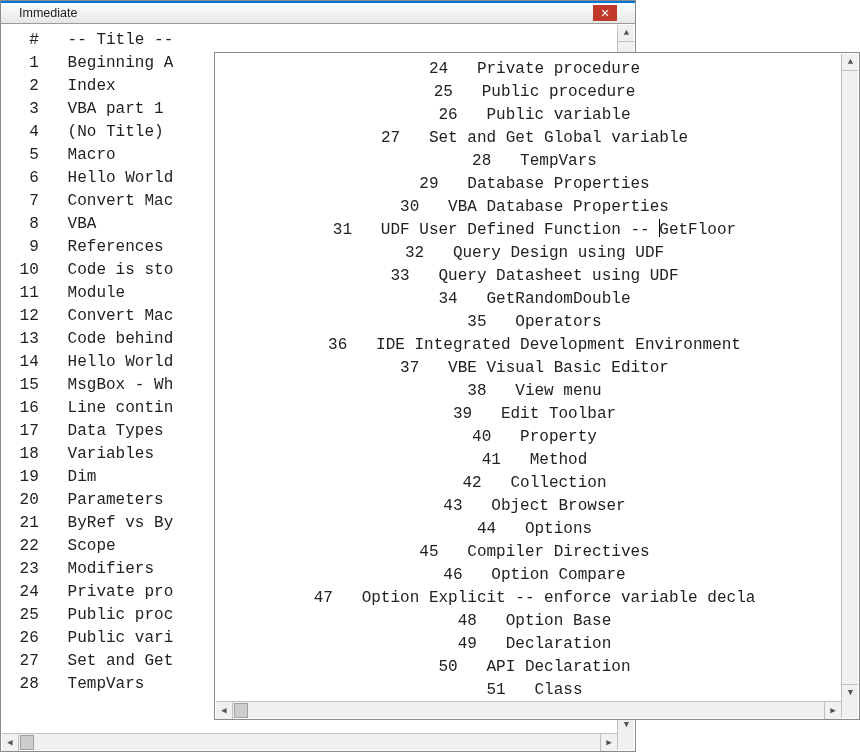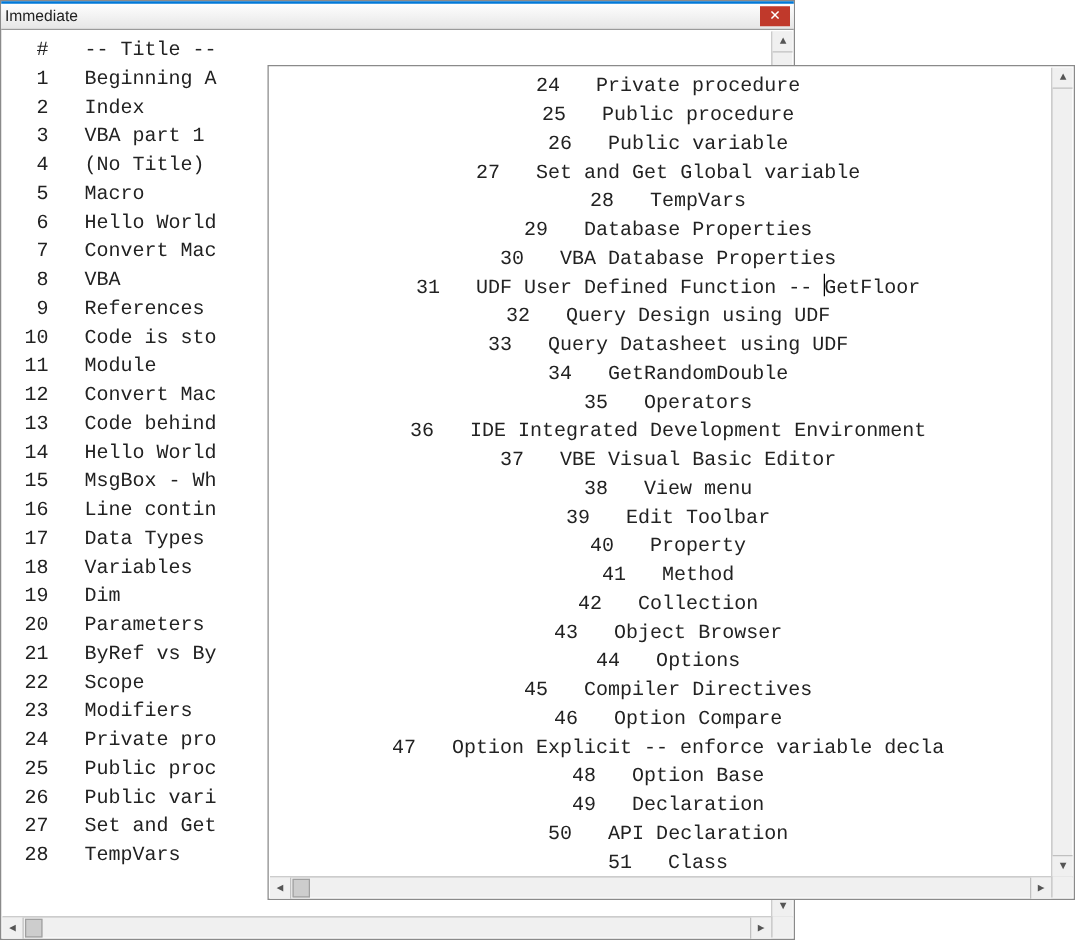--- a/index.html
+++ b/index.html
@@ -23,21 +23,21 @@
     border: 1px solid #8a8a8a;
     background: #fff;
   }
   .titlebar {
     height: 23px;
     background: linear-gradient(#fefefe, #e6e6e6);
     border-bottom: 1px solid #9a9a9a;
     border-top: 2px solid #0078d7;
     display: flex;
     align-items: center;
-    padding: 0 3px;
+    padding: 0 18px;
     font-family: "Segoe UI", Tahoma, sans-serif;
     font-size: 12.5px;
     color: #222;
     position: relative;
   }
   .titlebar .title { flex: 1; }
   .close-btn {
     width: 24px; height: 16px;
     background: #c0392b;
     color: #fff;

